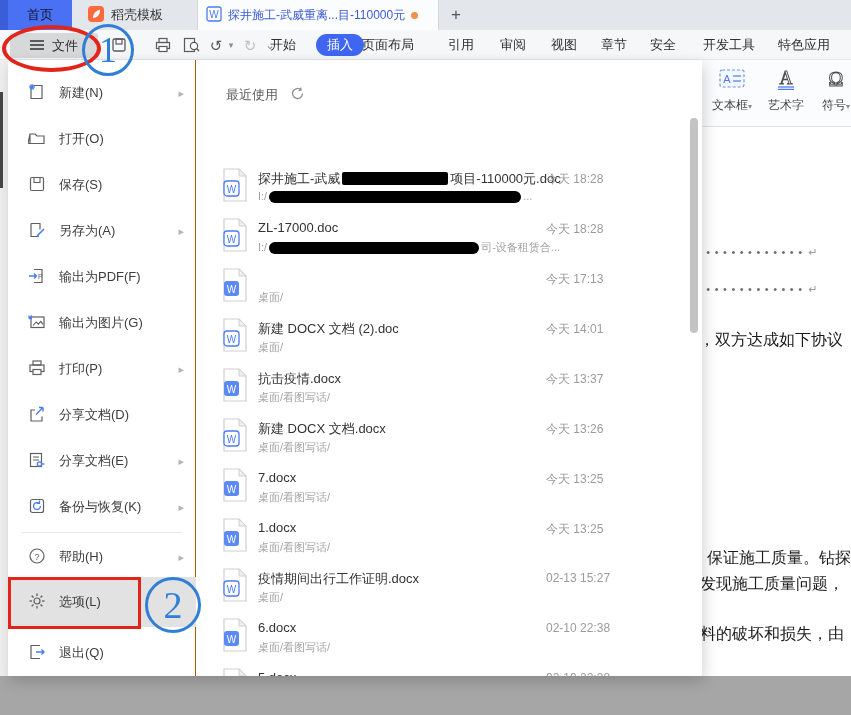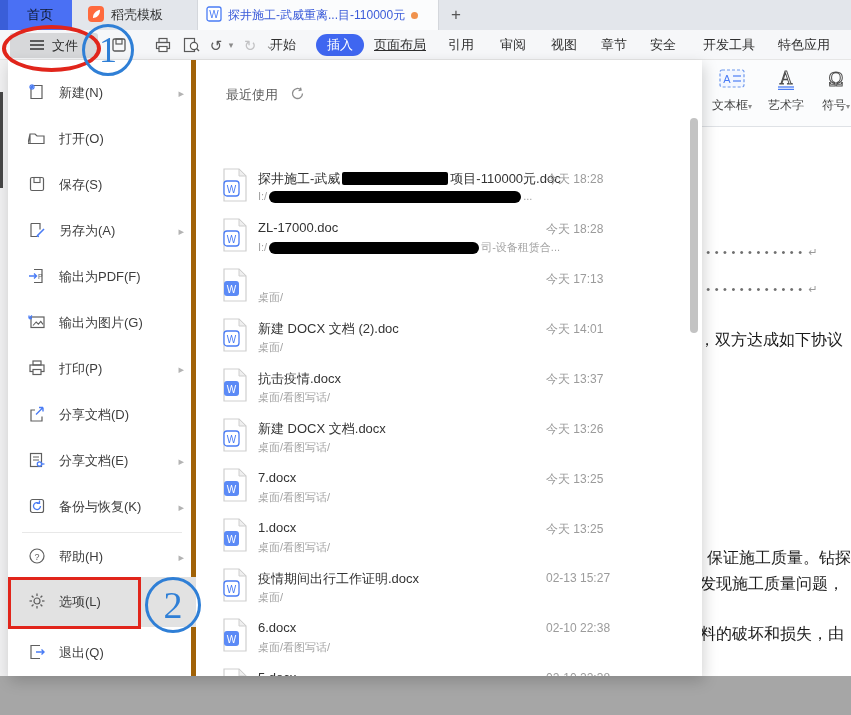--- a/index.html
+++ b/index.html
@@ -50,21 +50,21 @@
   .pilcrow { color:#999; font-size:11px; letter-spacing:0; margin-left:2px; }
   .fragment { position:absolute; white-space:nowrap; font-size:16px; }
   .doc-item { position:absolute; left:90px; white-space:nowrap; font-size:15px; }
 
   .gutter { position:absolute; left:0; top:60px; width:8px; height:616px; background:#f0f0f1; z-index:5; }
   .darkstrip { position:absolute; left:0; top:92px; width:3px; height:96px; background:#474747; z-index:6; }
 
   
   .menu { position:absolute; left:8px; top:60px; width:694px; height:616px; background:#fff; z-index:8;
           box-shadow:2px 5px 14px rgba(0,0,0,.18); display:flex; }
-  .menu-side { position:relative; width:188px; height:100%; border-right:5px solid #a16207; flex:0 0 auto; }
+  .menu-side { position:relative; width:188px; height:100%; border-right:1px solid #a16207; flex:0 0 auto; }
   .mi { position:absolute; left:0; width:188px; height:46px; display:flex; align-items:center; padding-left:20px; gap:13px;
         font-size:13px; color:#3d3d3d; }
   .mi.hl { background:#e2e2e2; }
   .arr { position:absolute; right:12px; color:#b3b3b3; font-size:11px; }
   .msep { position:absolute; left:14px; width:160px; height:1px; background:#e8e8e8; }
 
   .menu-files { position:relative; flex:1 1 auto; height:100%; overflow:hidden; }
   .recent-hd { position:absolute; left:30px; top:26px; font-size:13px; color:#5c5c5c; display:flex; align-items:center; gap:12px; }
   .fr { position:absolute; left:0; width:505px; height:48px; }
   .fic { position:absolute; left:26px; top:0; }
@@ -167,21 +167,21 @@
     <div class="qat" style="left:262px;width:16px;">
         <span class="caret" style="font-size:11px;">⌄</span>
       </div>
 
     <div class="rtab" style="left:270px;">
         <span>开始</span>
       </div>
     <div class="rtab-pill">
         <span>插入</span>
       </div>
-    <div class="rtab" style="left:374px;text-decoration:underline;">
+    <div class="rtab" style="left:362px;">
         <span>页面布局</span>
       </div>
     <div class="rtab" style="left:448px;">
         <span>引用</span>
       </div>
     <div class="rtab" style="left:500px;">
         <span>审阅</span>
       </div>
     <div class="rtab" style="left:551px;">
         <span>视图</span>

